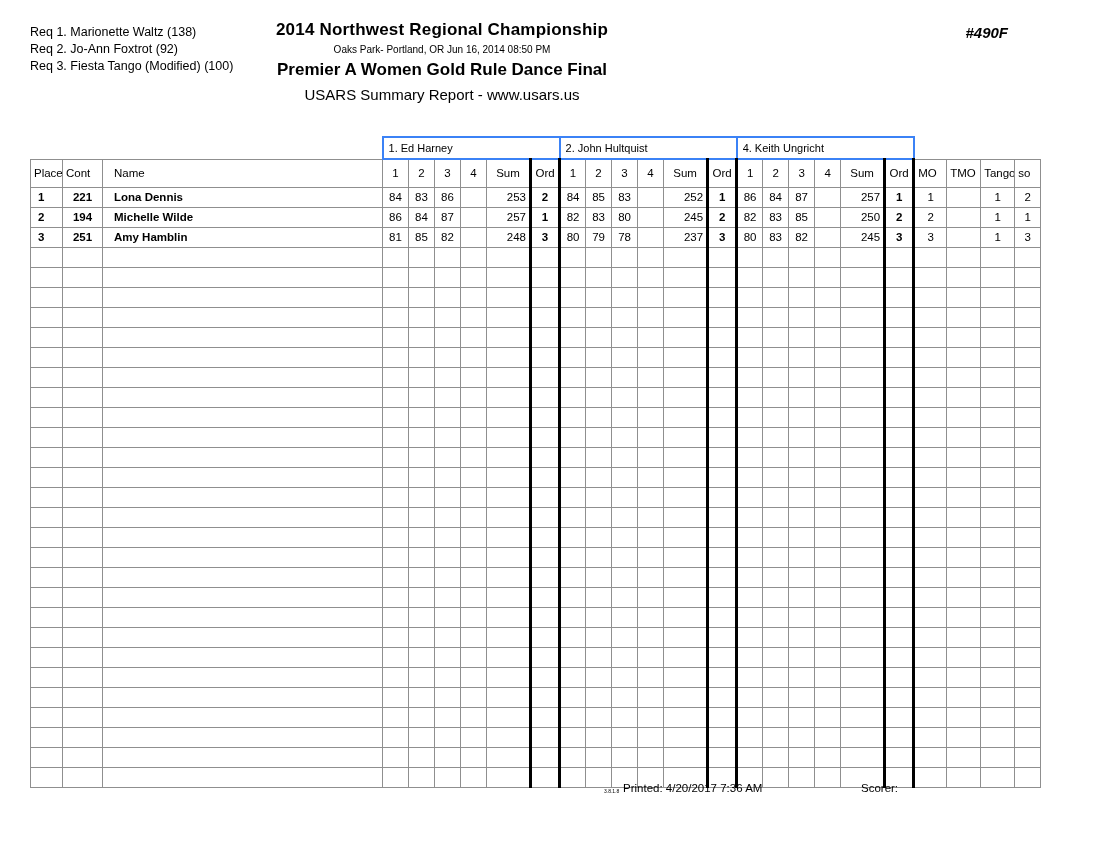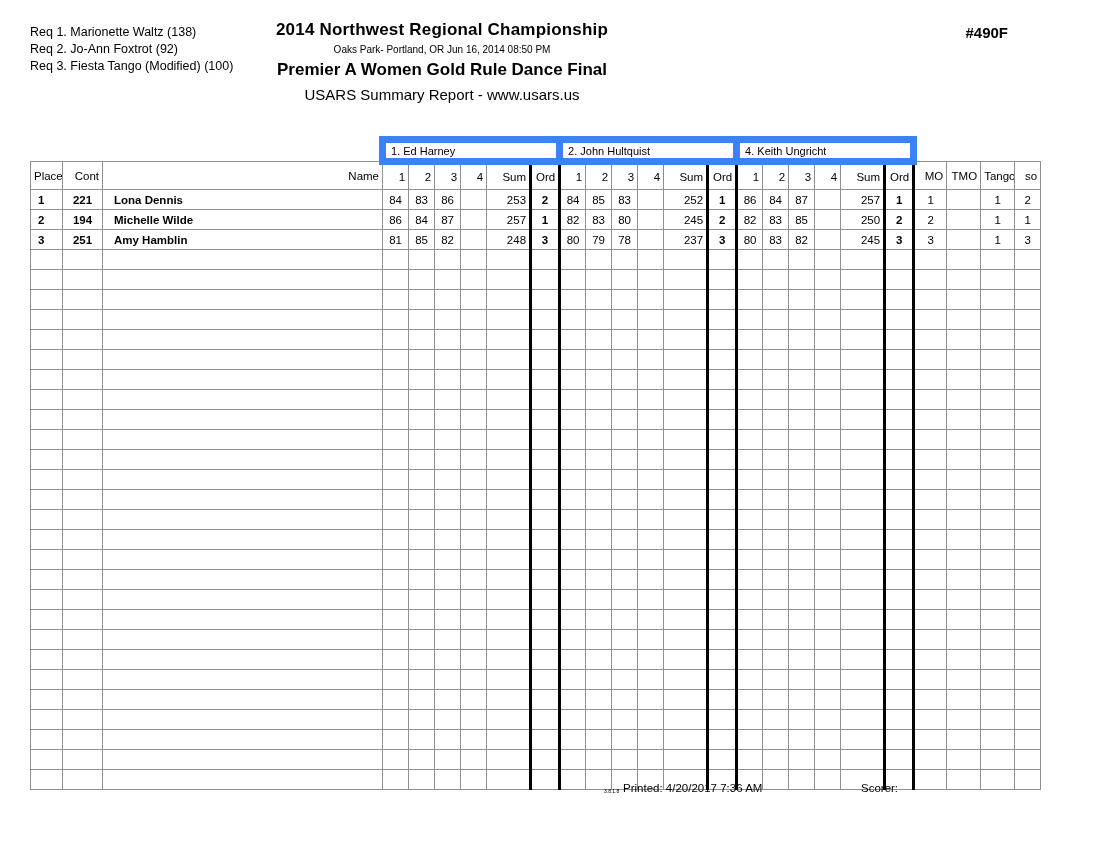--- a/index.html
+++ b/index.html
@@ -7,30 +7,30 @@
     font-family:"Liberation Sans", sans-serif; overflow:hidden; }
   .page { position:relative; width:1100px; height:850px; background:#fff;margin-left:6px; }
 
   
   .req-list { position:absolute; left:24px; top:24px; font-size:12.5px; line-height:17px; }
   .center-head { position:absolute; left:0; top:20px; width:872px; text-align:center; }
   .championship { font-size:17px; font-weight:bold; letter-spacing:0.2px; }
   .venue { font-size:10px; margin-top:4px; }
   .event-title { font-size:17px; font-weight:bold; margin-top:5px; }
   .report-type { font-size:15px; margin-top:6px; }
-  .report-number { position:absolute; right:98px; top:24px; font-size:15px; font-weight:bold; }
+  .report-number { position:absolute; right:98px; top:24px; font-size:15px; font-weight:bold;font-style:italic; }
 
   
   .score-table { position:absolute; left:24px; top:136px; width:1010px;
     border-collapse:collapse; table-layout:fixed; background:#fff; }
   .score-table td { border:1px solid #8f8f8f; font-size:11.5px; height:20px;
     padding:0 3px; overflow:hidden; white-space:nowrap; }
   tr.judge-row td { border:none; height:22px; }
-  tr.judge-row td.judge-name { border:7px solid #3b82f6; font-size:11px; padding-left:5px; }
-  tr.col-head td { height:28px;text-align:right; }
+  tr.judge-row td.judge-name { border:2px solid #3b82f6; font-size:11px; padding-left:5px; }
+  tr.col-head td { height:28px; }
   td.thick { border-left:3px solid #000; border-right:3px solid #000; }
   td.bold { font-weight:bold; }
   td.center { text-align:center; }
   td.right { text-align:right; padding-right:3px; }
   td.place-data { padding-left:7px; }
   td.name-col { padding-left:11px; }
 
   
   .footer-version { position:absolute; left:598px; top:788px; font-size:5px; }
   .footer-printed { position:absolute; left:617px; top:782px; font-size:11.5px; }

